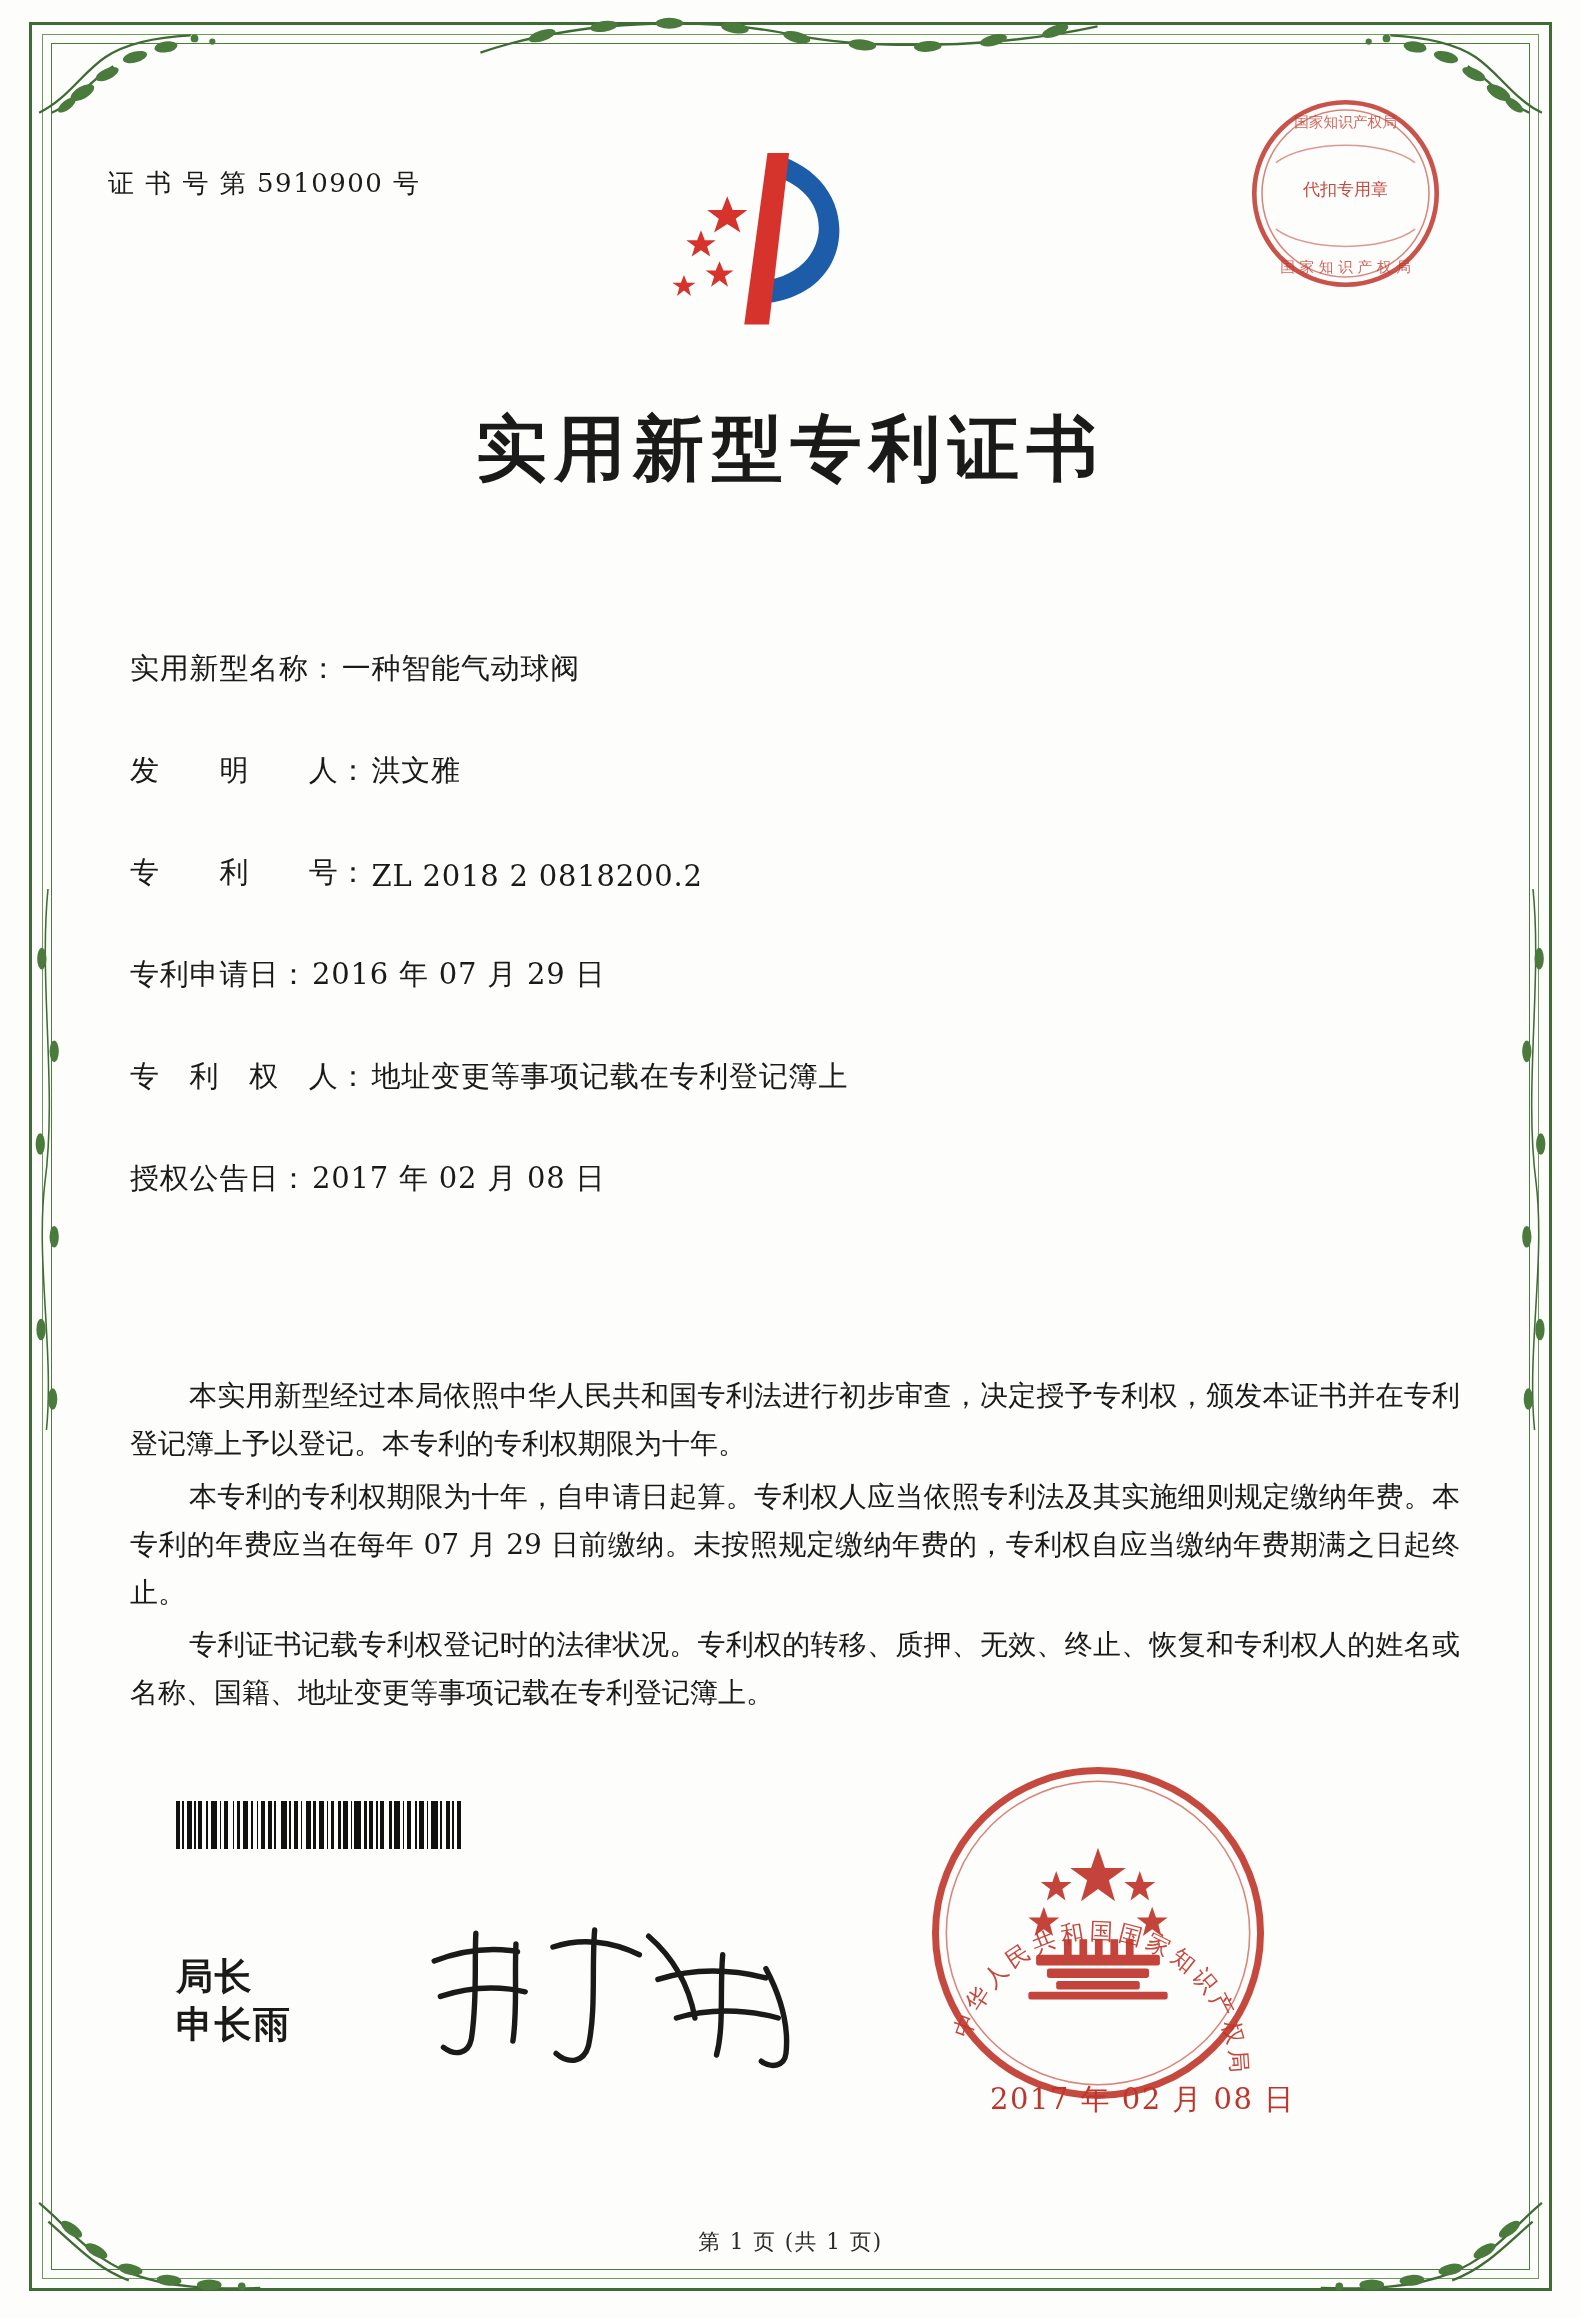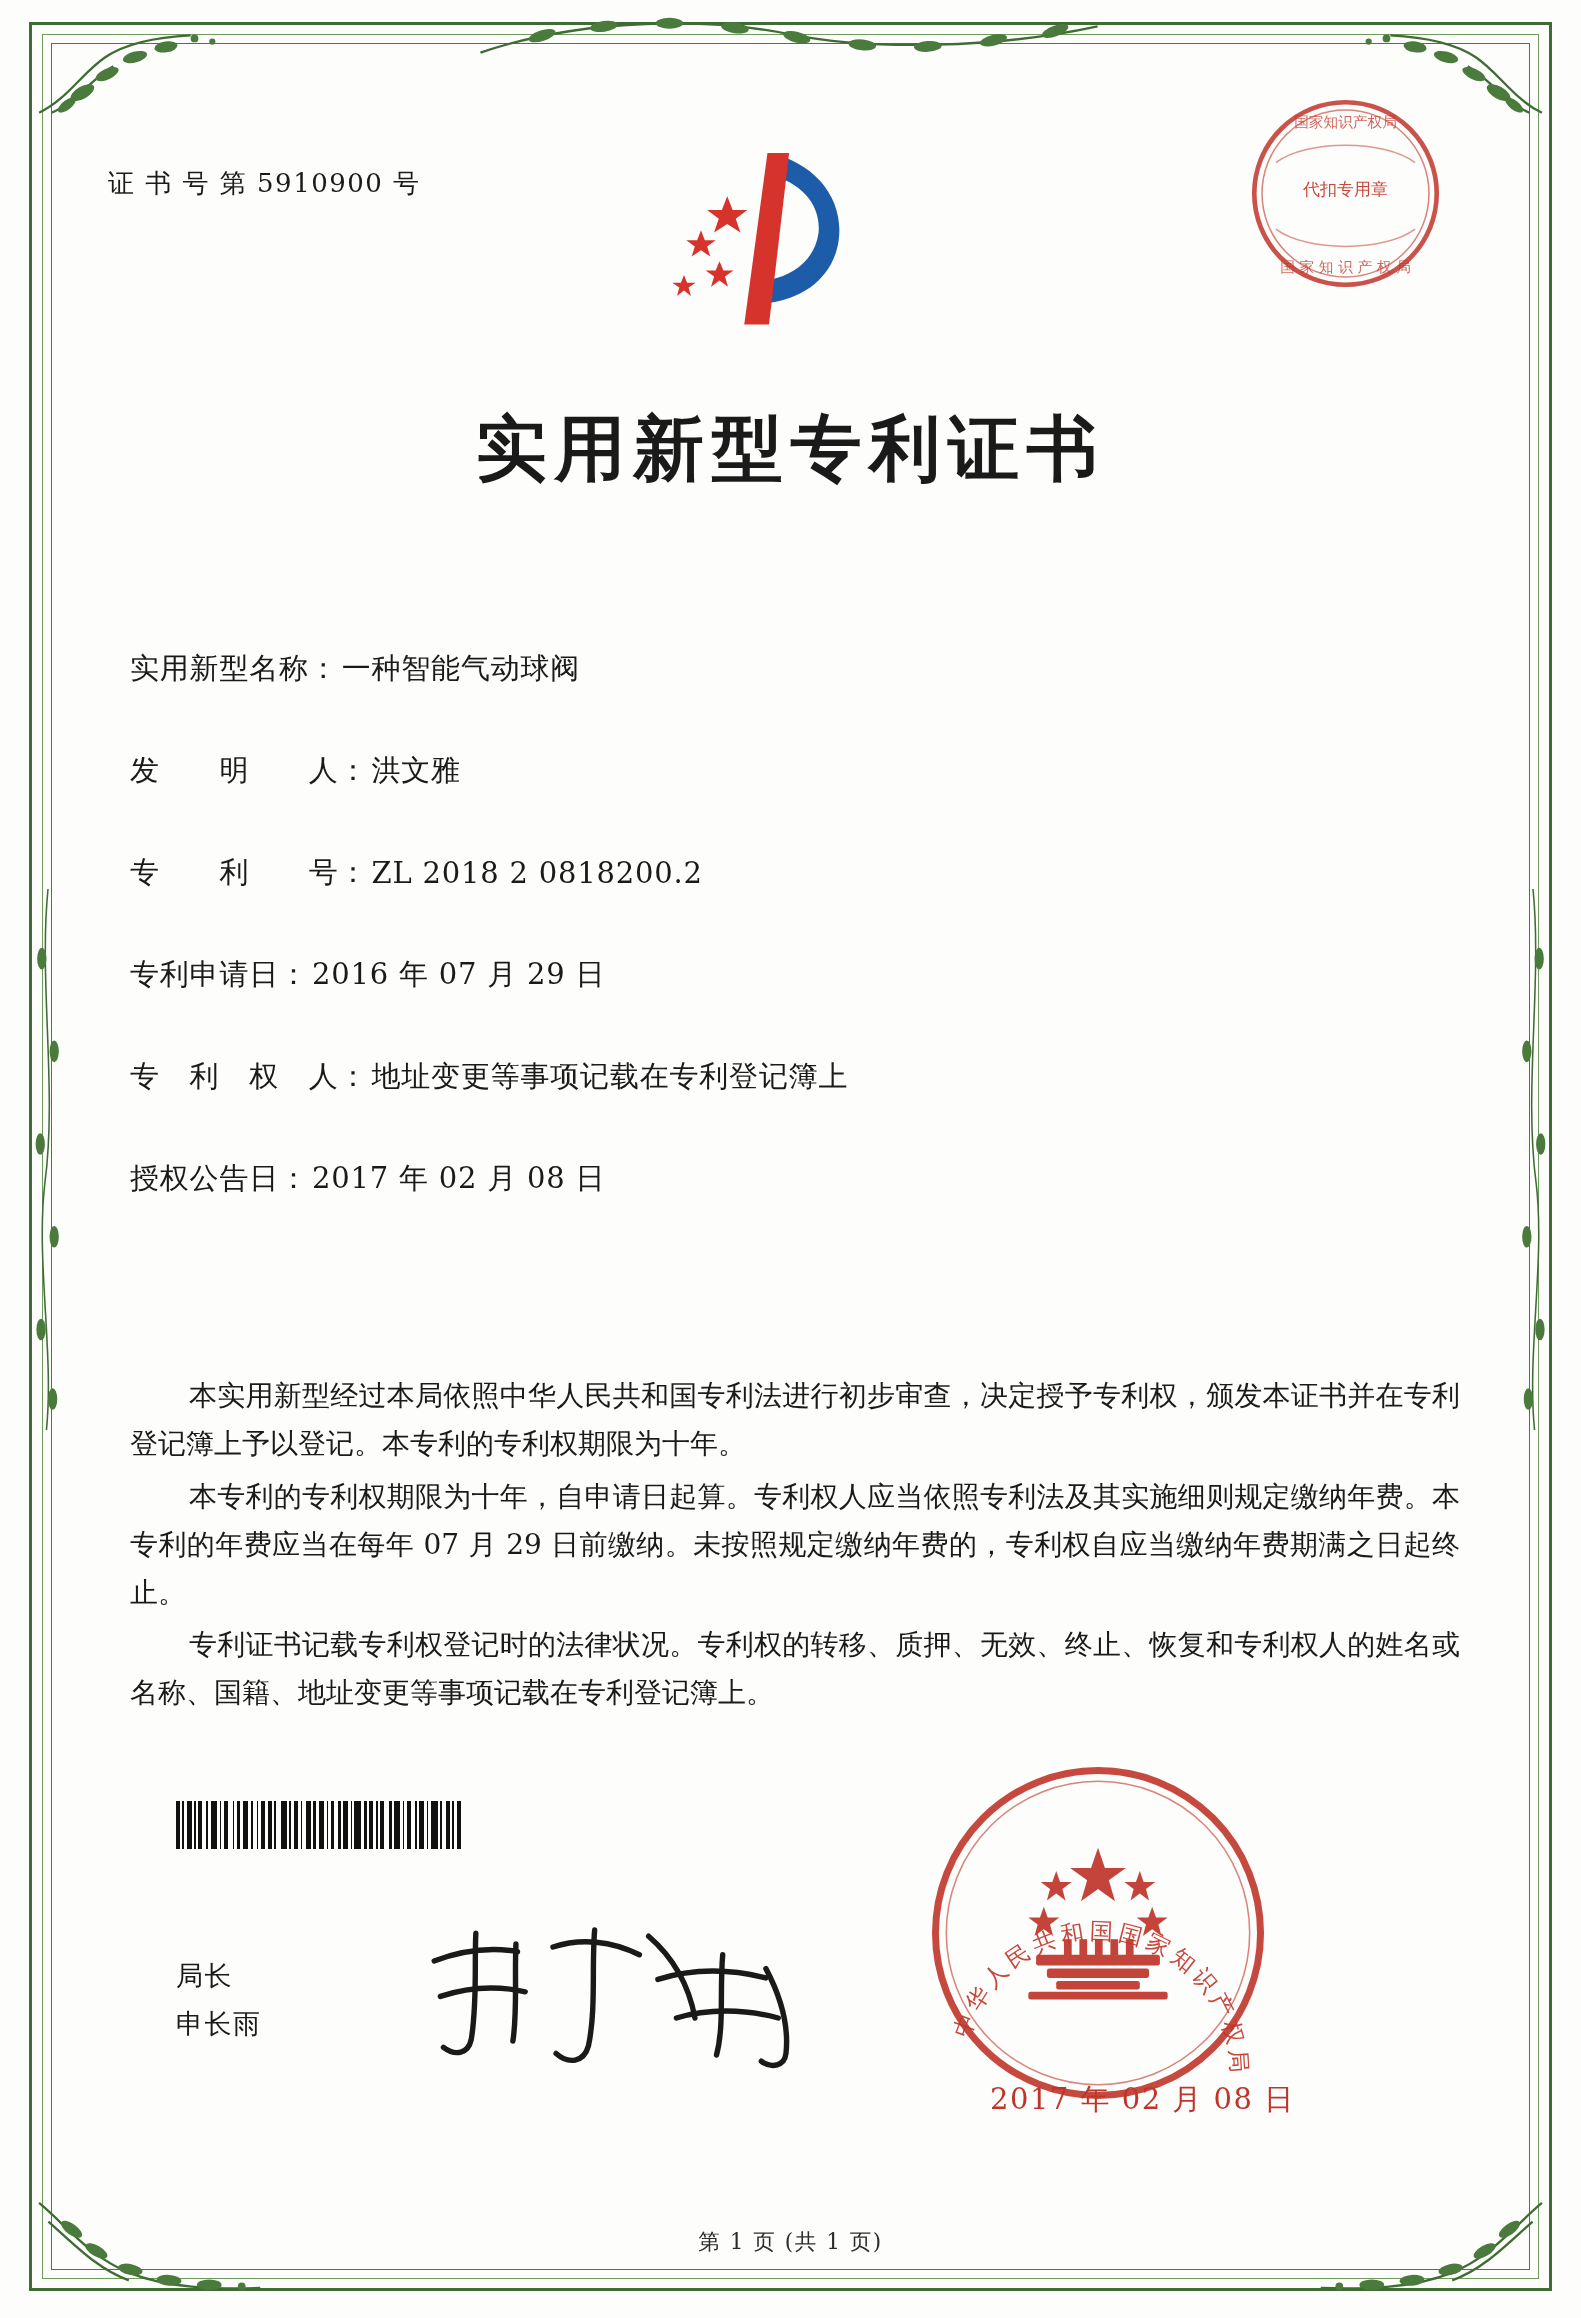--- a/index.html
+++ b/index.html
@@ -93,21 +93,21 @@
 
   
   .fields {
     position: absolute;
     left: 130px;
     top: 649px;
     width: 1314px;
   }
   .field-row {
     display: flex;
-    align-items: center;
+    align-items: flex-end;
     margin-bottom: 62px;
     font-size: 29px;
     white-space: nowrap;
   }
   .field-label {
     letter-spacing: 0.8px;
   }
   .field-value {
     margin-left: 3.1px;
     letter-spacing: 0.8px;
@@ -142,23 +142,24 @@
     display: block;
     background: #111;
     height: 100%;
   }
 
   
   .sig-label {
     position: absolute;
     left: 176px;
     top: 1952px;
-    font-size: 27px;
+    font-size: 37px;
     line-height: 48px;
     letter-spacing: 1.5px;
+    font-weight: bold;
   }
   .sig-script {
     position: absolute;
     left: 417px;
     top: 1910px;
     width: 417px;
     height: 162px;
   }
 
   

